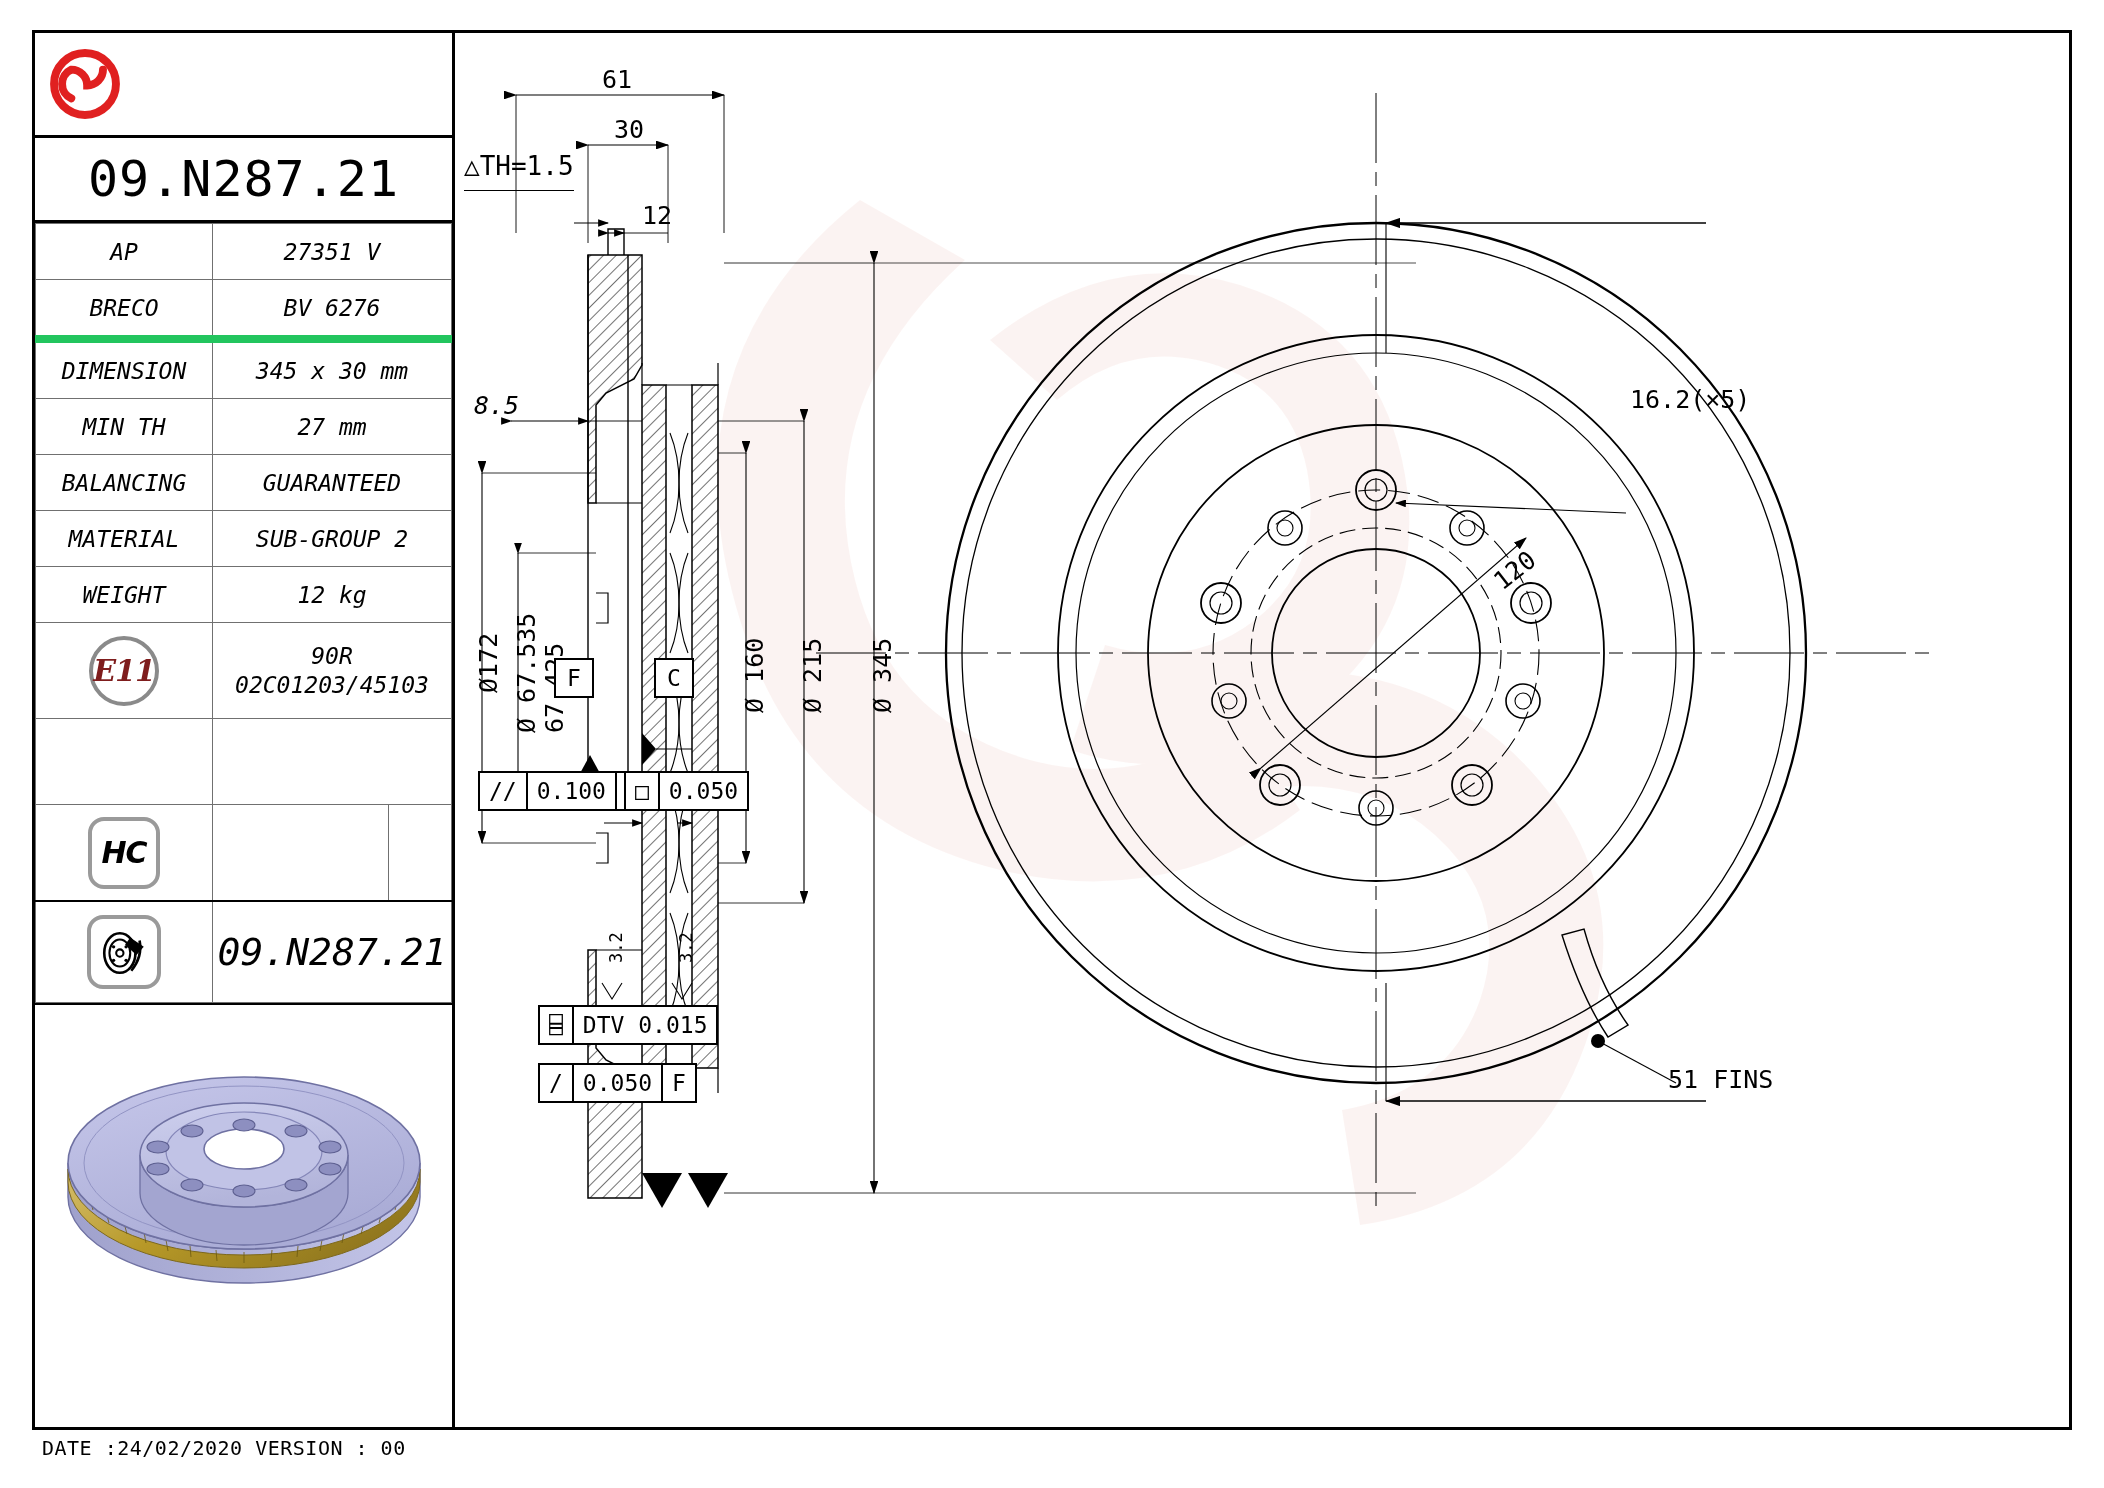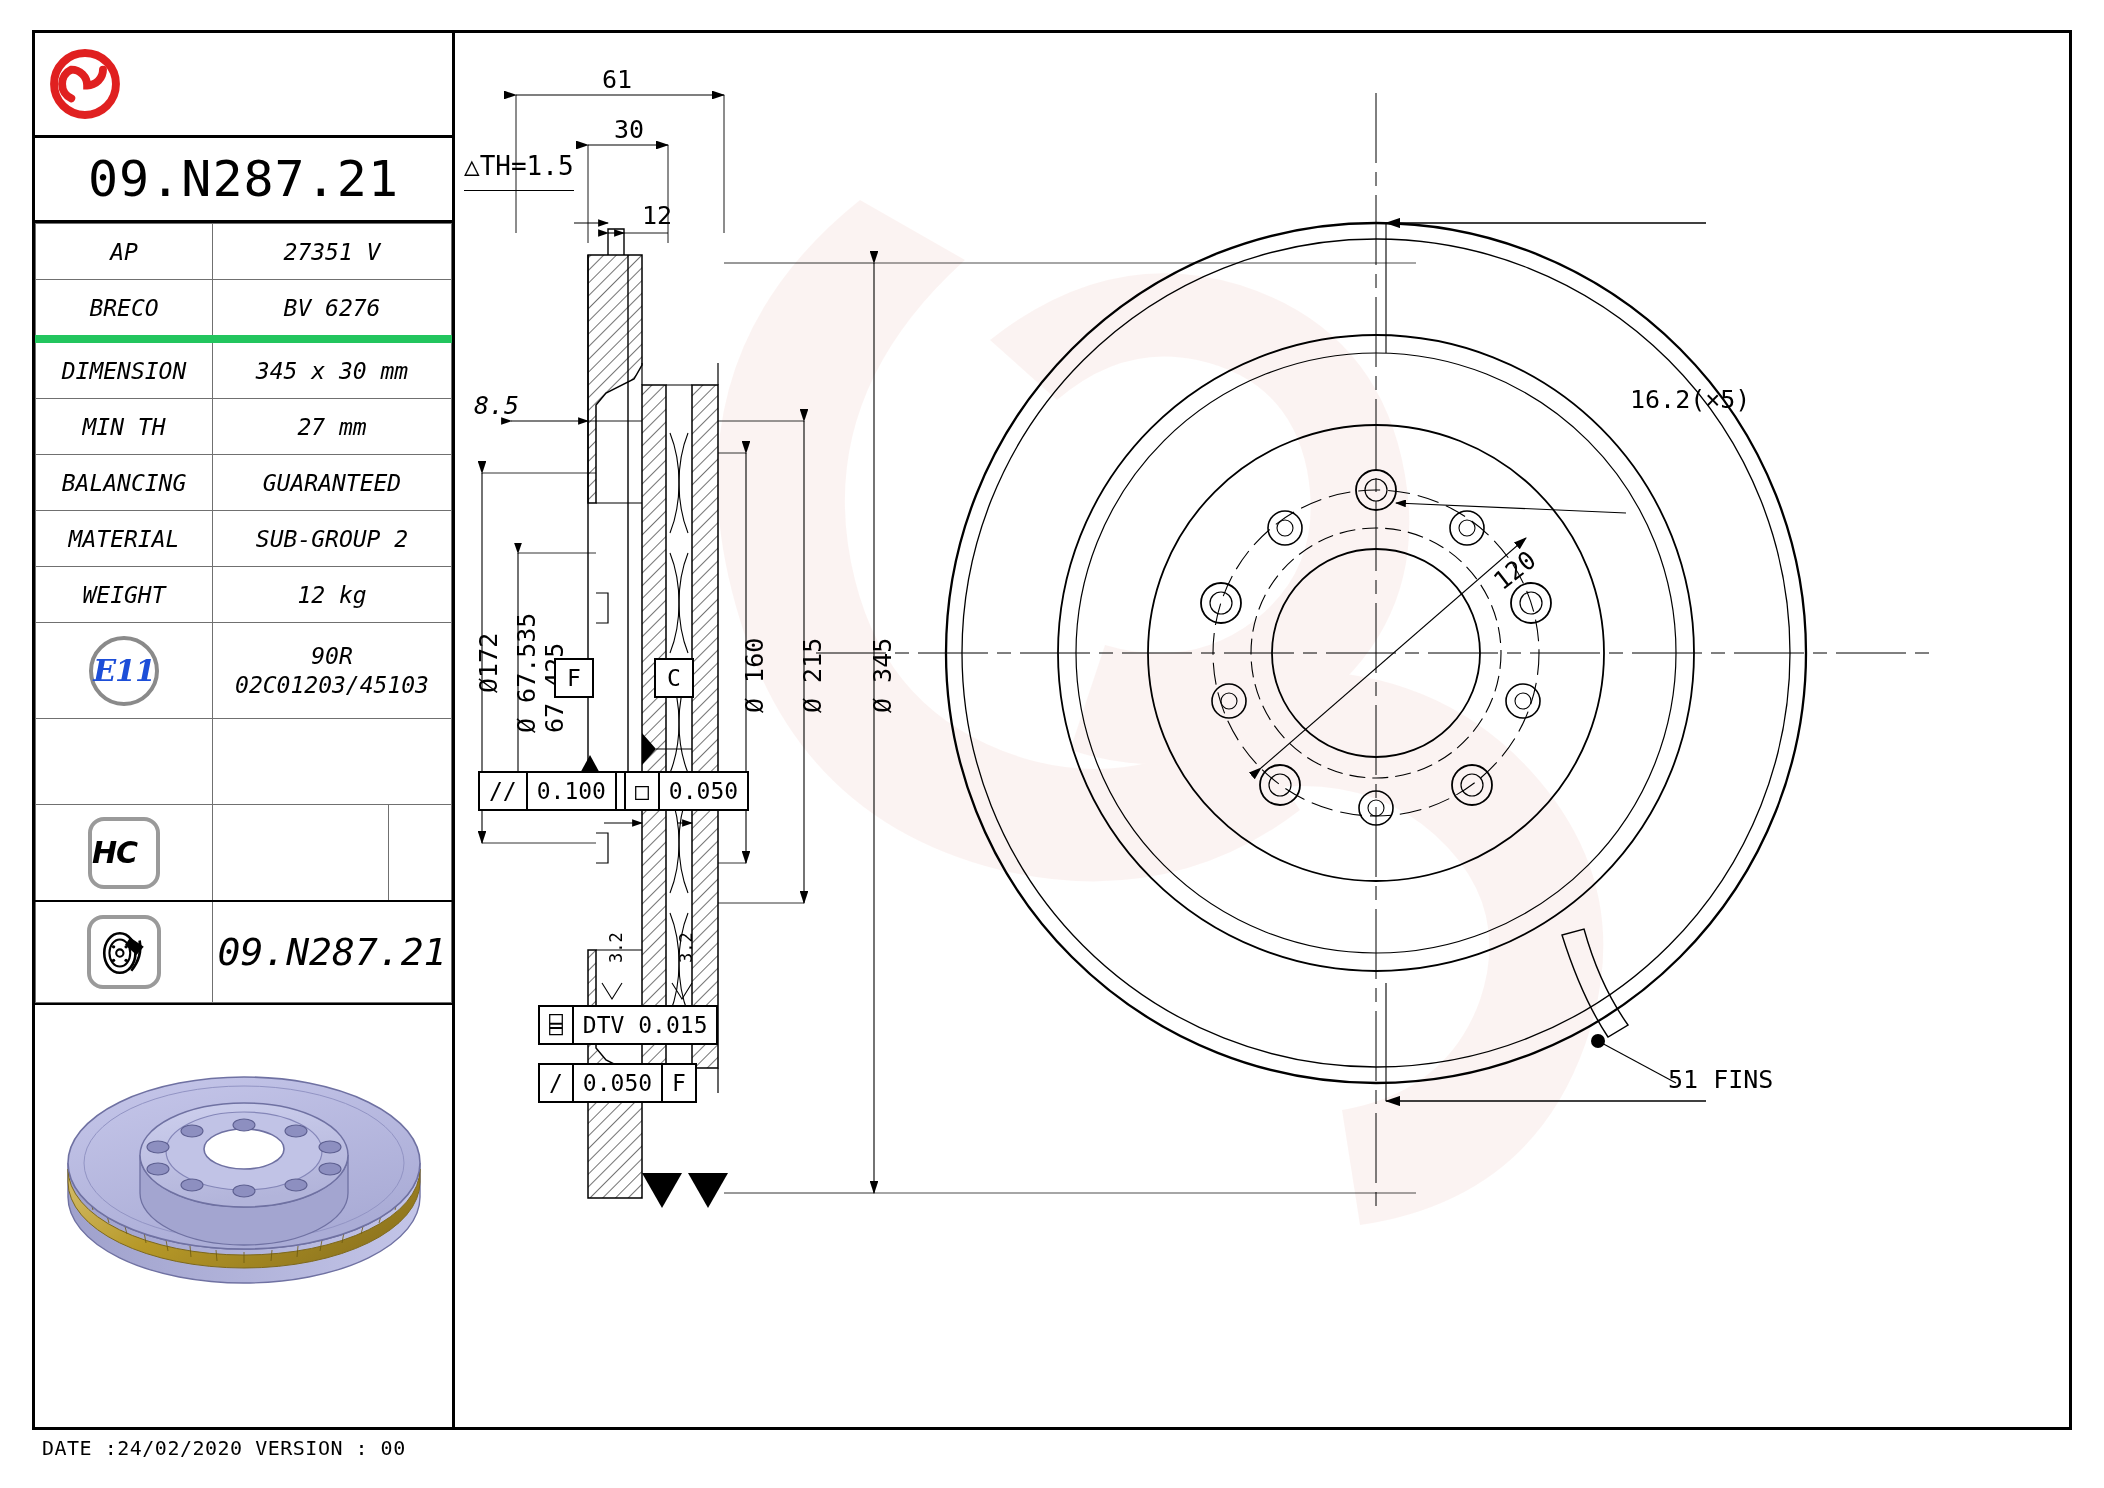--- a/index.html
+++ b/index.html
@@ -33,25 +33,25 @@
   table.spec td{border:1px solid #707070;height:55px;font-size:23px;text-align:center;
                 vertical-align:middle;padding:0 4px;}
   table.spec td.k{width:168px;}
   table.spec td.v{}
   tr.thick-top td{border-top:2px solid #000;}
   tr.thick-bot td{border-bottom:8px solid #22c55e;}
 
   .e11-circle{width:62px;height:62px;border:4px solid #8a8a8a;border-radius:50%;
               display:flex;align-items:center;justify-content:center;margin:0 auto;
               font-family:"DejaVu Serif","Liberation Serif",serif;font-weight:bold;font-size:30px;
-              color:#1d4ed8;letter-spacing:-1px;}
+              color:#7f1d1d;letter-spacing:-1px;}
   .twoline{line-height:1.25;font-size:23px;}
 
   .hc-badge{width:64px;height:64px;border:4px solid #9a9a9a;border-radius:16px;margin:0 auto;
-            display:flex;align-items:center;background:#fff;}
+            display:flex;align-items:center;justify-content:center;background:#fff;}
   .hc-badge span{font-family:"DejaVu Sans","Liberation Sans",sans-serif;
                  font-weight:bold;font-size:30px;letter-spacing:-1px;}
 
   .disc-badge{width:66px;height:66px;border:4px solid #9a9a9a;border-radius:16px;margin:0 auto;
               background:#fff;display:flex;align-items:center;justify-content:center;}
 
   .photo-cell{height:305px;border-top:2px solid #000;background:#fff;
               display:flex;align-items:center;justify-content:center;overflow:hidden;}
 
   .footer{position:absolute;left:42px;top:1436px;font-size:20px;letter-spacing:.5px;z-index:4;}

